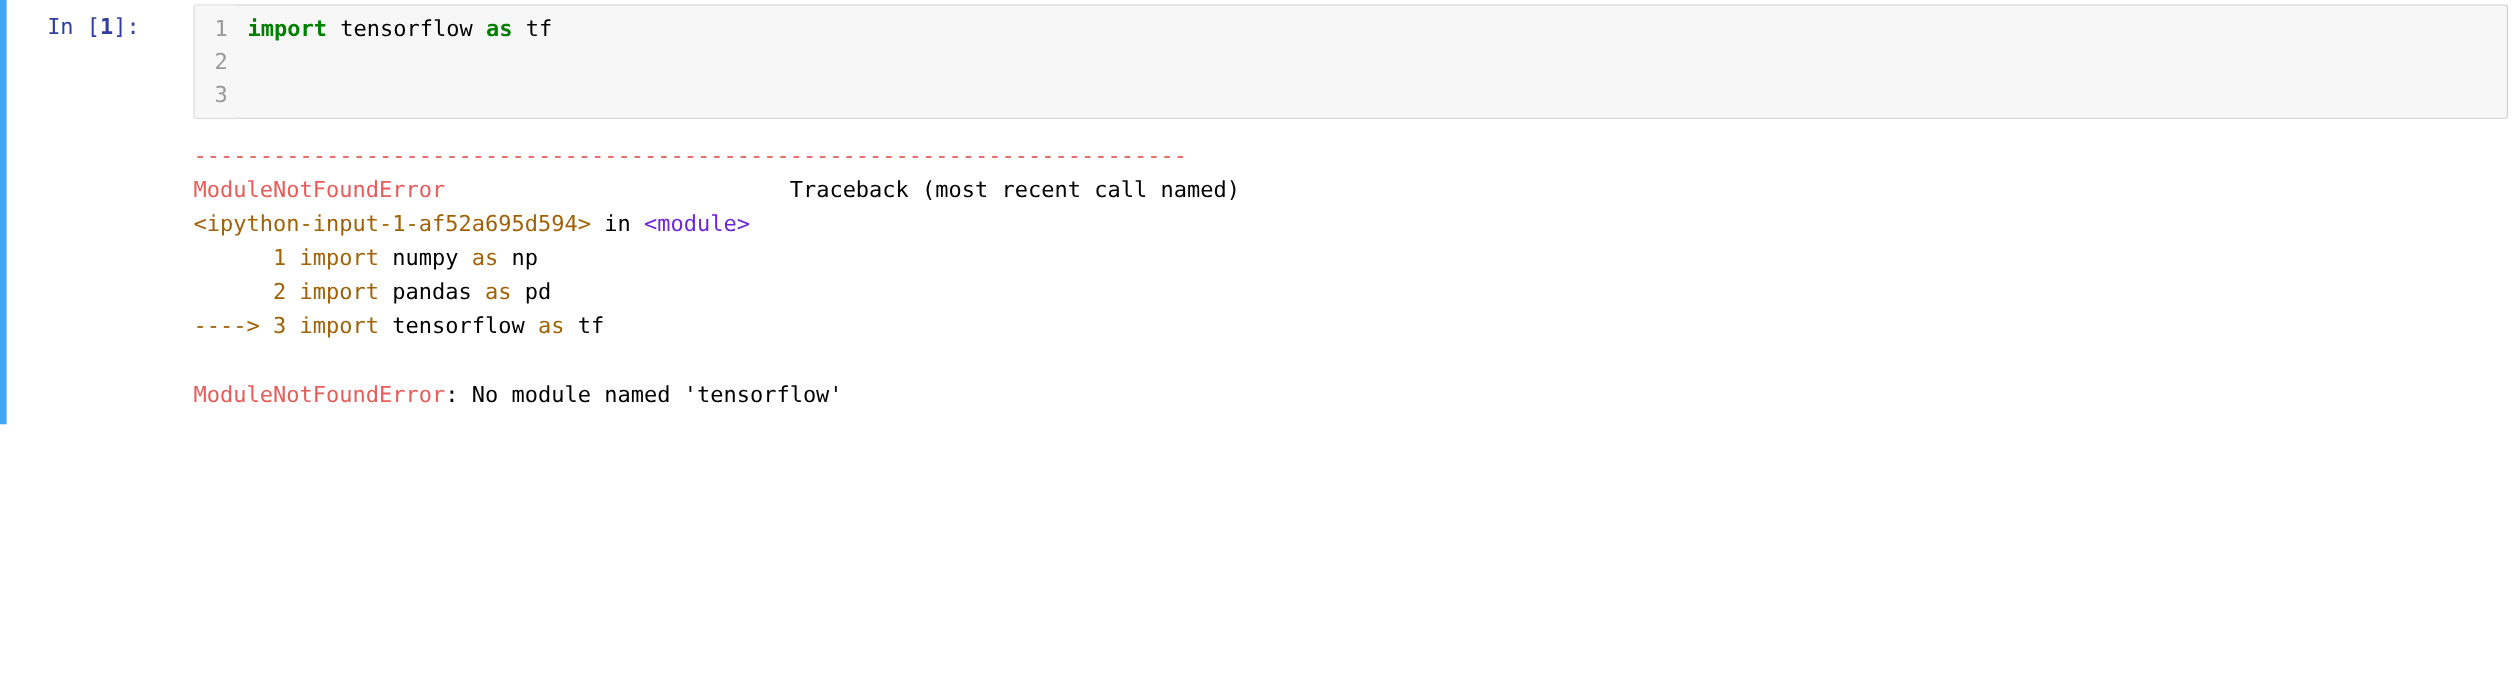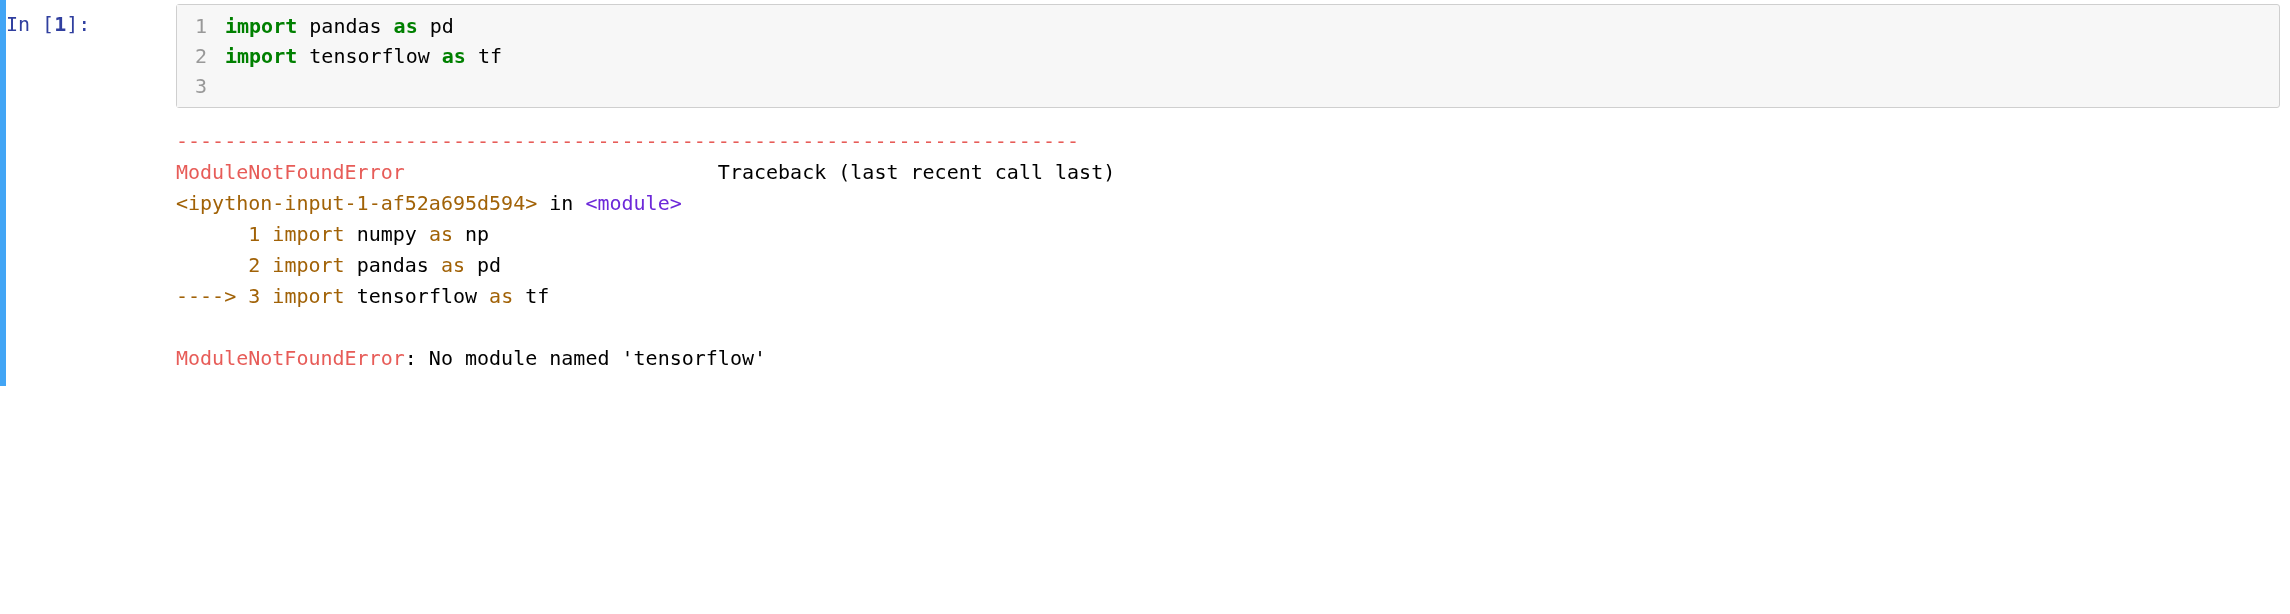--- a/index.html
+++ b/index.html
@@ -14,21 +14,21 @@
       padding: 0;
     }
     .cell {
       display: flex;
       border-left: 6px solid #42A5F5;
       padding: 4px 0;
     }
     .prompt-area {
       width: 170px;
       flex-shrink: 0;
-      text-align: left;
+      text-align: center;
       padding: 8px 12px 0 0;
       font-family: "Menlo", "Monaco", "Consolas", monospace;
       font-size: 20px;
     }
     .prompt-in {
       color: #303F9F;
     }
     .prompt-num {
       font-weight: bold;
     }
@@ -92,24 +92,24 @@
   <div class="prompt-area">
     <span class="prompt-in"><span>In [</span><span class="prompt-num">1</span><span>]:</span></span>
   </div>
   <div class="cell-content">
     <div class="input-area">
       <div class="gutter">
         <div class="ln">1</div>
         <div class="ln">2</div>
         <div class="ln">3</div>
       </div>
-      <div class="code-lines"><div><span class="kw">import</span> <span>pandas</span> <span class="kw">as</span> <span>pd</span></div><div><span class="kw">import</span> <span>tensorflow</span> <span class="kw">as</span> <span>tf</span></div></div>
+      <div class="code-lines"><div><span class="kw">import</span> <span>tensorflow</span> <span class="kw">as</span> <span>tf</span></div></div>
     </div>
     <div class="output-area"><span class="ansi-red">---------------------------------------------------------------------------</span>
-<span class="ansi-red">ModuleNotFoundError</span><span>                          </span><span>Traceback (last recent call last)</span>
+<span class="ansi-red">ModuleNotFoundError</span><span>                          </span><span>Traceback (most recent call named)</span>
 <span class="ansi-green">&lt;ipython-input-1-af52a695d594&gt;</span><span> in </span><span class="ansi-cyan">&lt;module&gt;</span>
 <span>      </span><span class="ansi-green">1</span> <span class="ansi-green">import</span><span> numpy </span><span class="ansi-green">as</span><span> np</span>
 <span>      </span><span class="ansi-green">2</span> <span class="ansi-green">import</span><span> pandas </span><span class="ansi-green">as</span><span> pd</span>
 <span class="ansi-green">----&gt; </span><span class="ansi-green">3</span> <span class="ansi-green">import</span><span> tensorflow </span><span class="ansi-green">as</span><span> tf</span>
 
 <span class="ansi-red">ModuleNotFoundError</span><span>: No module named 'tensorflow'</span></div>
   </div>
 </div>
 
 </body></html>

